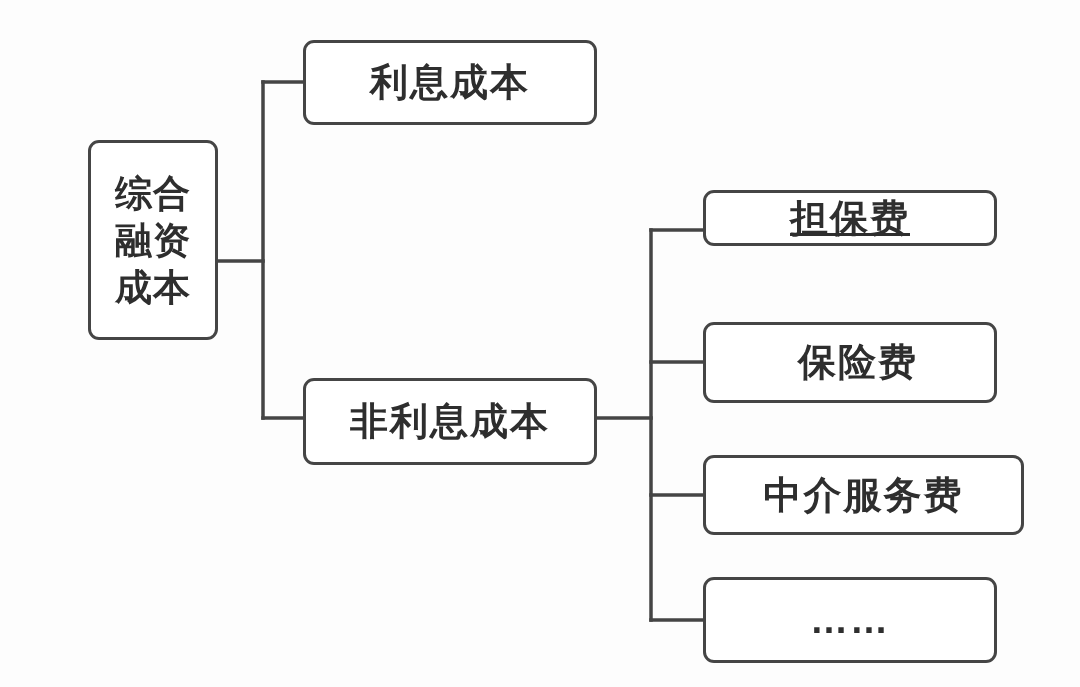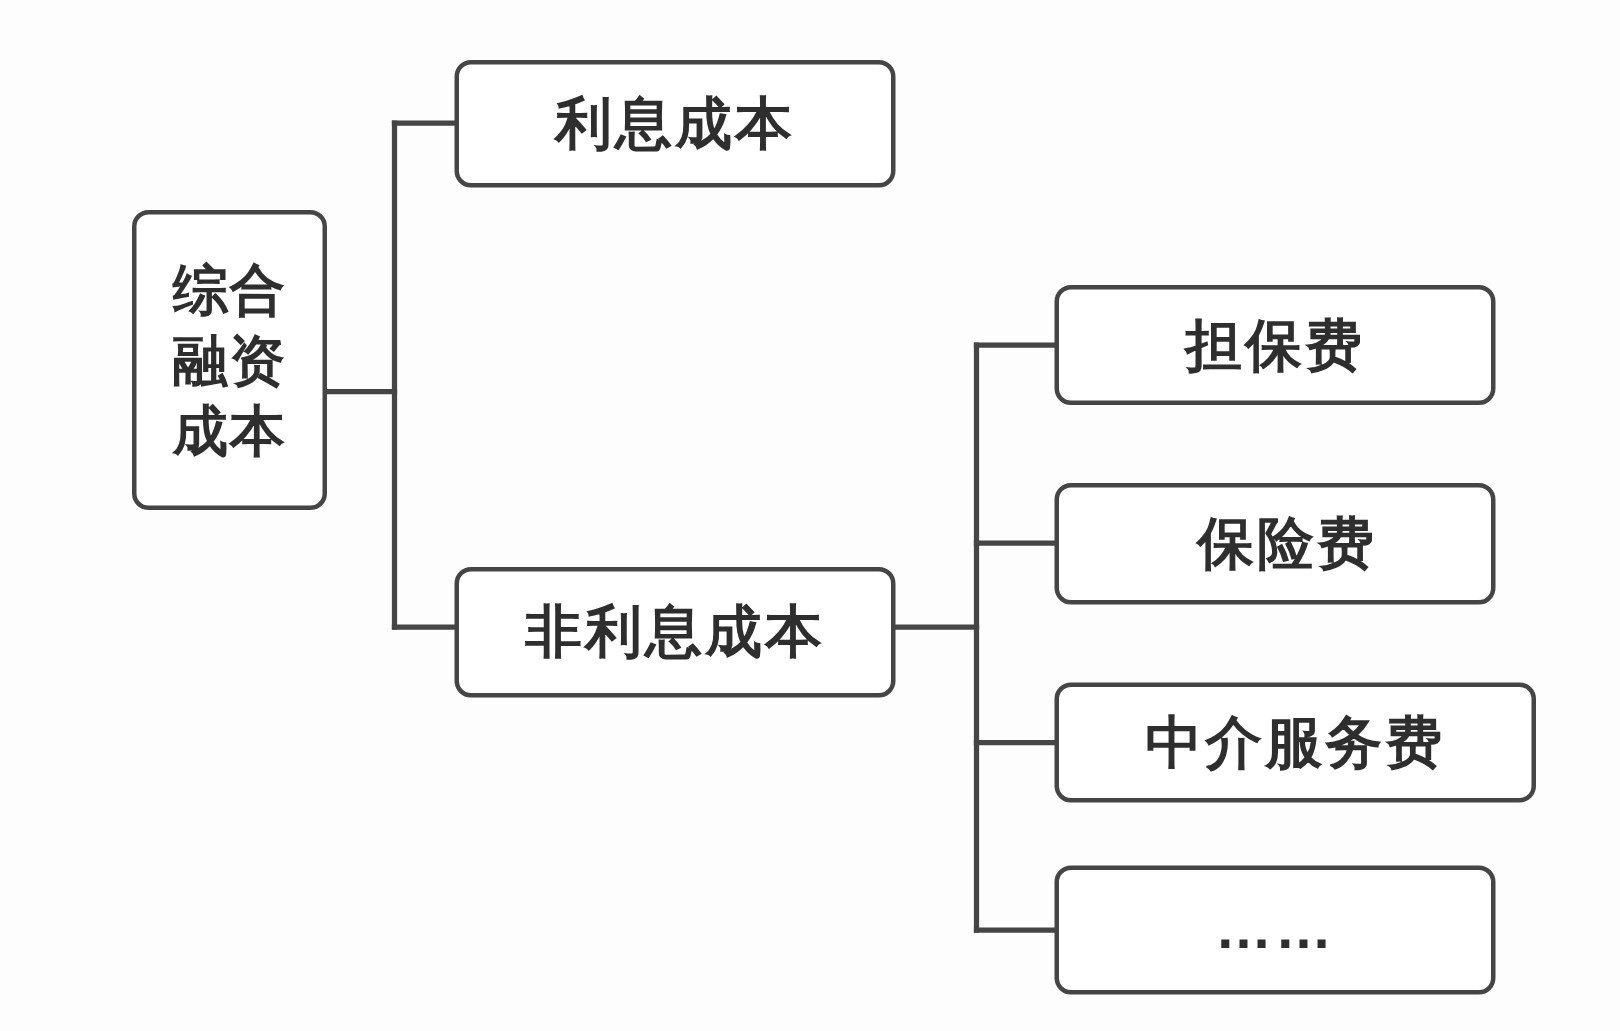--- a/index.html
+++ b/index.html
@@ -45,21 +45,21 @@
   }
   .node-root{
     left:88px;top:140px;width:130px;height:200px;
     white-space:pre-line;
     line-height:47px;
     font-size:37px;
     letter-spacing:1px;
   }
   .node-interest{left:303px;top:40px;width:294px;height:85px;}
   .node-non-interest{left:303px;top:378px;width:294px;height:87px;}
-  .node-guarantee{left:703px;top:190px;width:294px;height:80px;}
+  .node-guarantee{left:703px;top:190px;width:294px;height:56px;text-decoration:underline;}
   .node-insurance{left:703px;top:322px;width:294px;height:81px;padding-left:16px;}
   .node-intermediary{left:703px;top:455px;width:321px;height:80px;}
   .node-ellipsis{left:703px;top:577px;width:294px;height:86px;}
   .node-ellipsis .label{line-height:10px;}
 </style>
 </head>
 <body>
 
 <div class="canvas">
 

